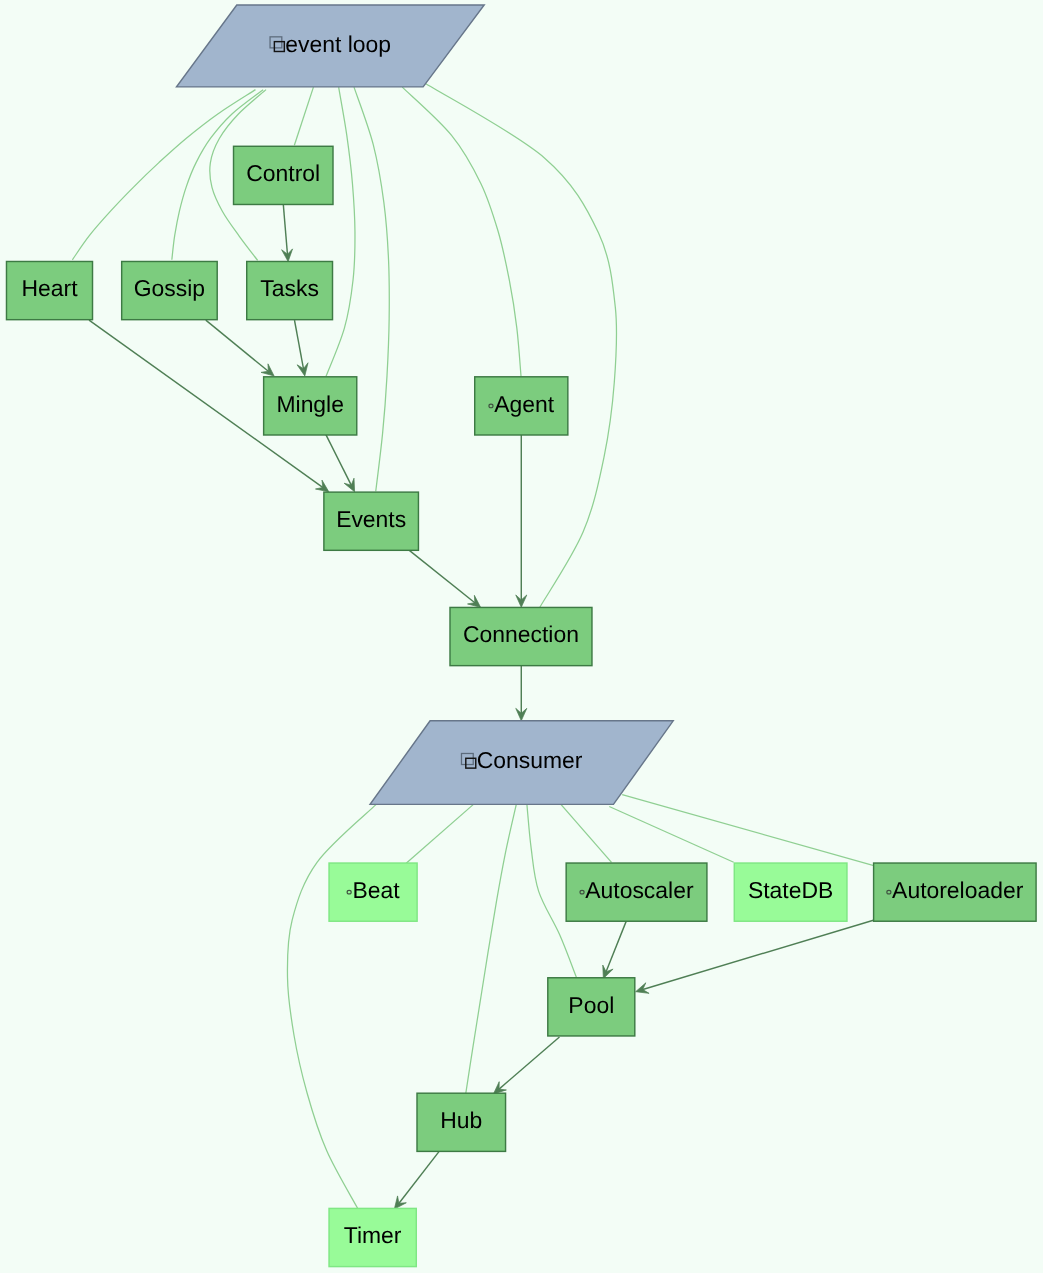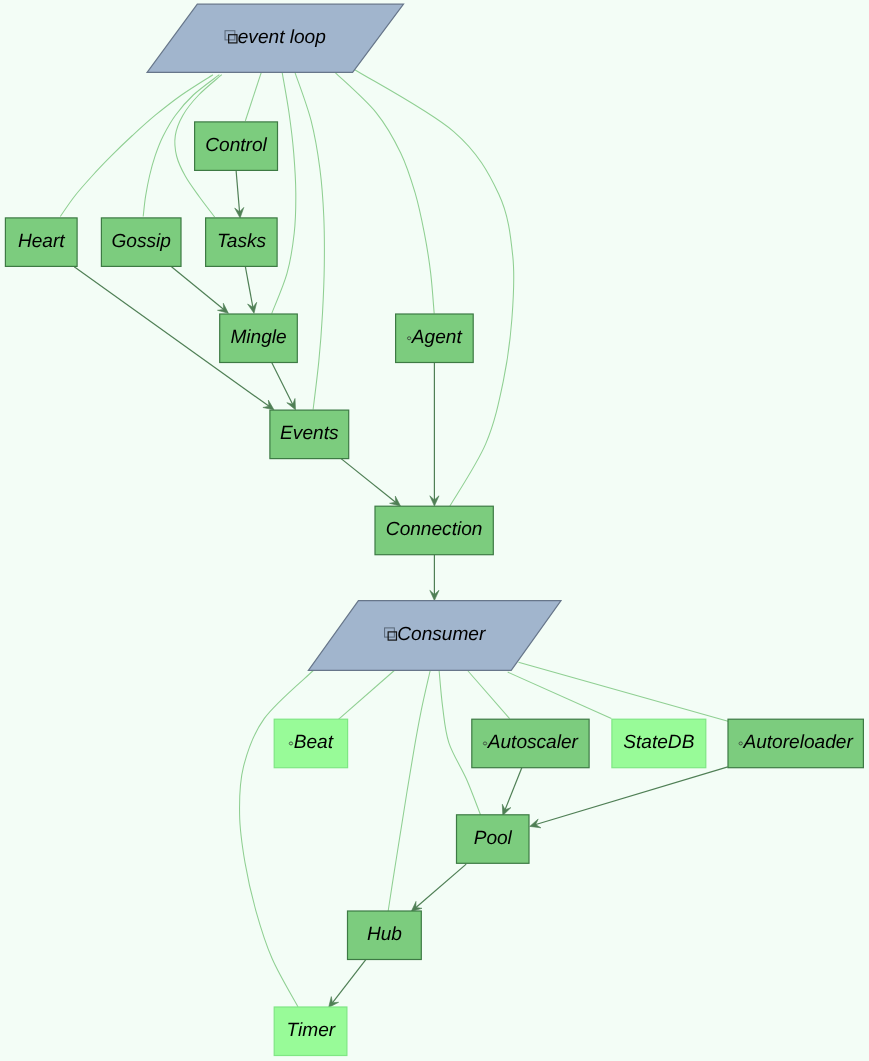--- a/index.html
+++ b/index.html
@@ -1,19 +1,19 @@
 <!DOCTYPE html>
 <html><head>
 <meta charset="utf-8">
 <title>Celery worker bootsteps diagram</title>
 <style>
   html,body{margin:0;padding:0;}
   body{width:869px;height:1061px;overflow:hidden;background:#f3fdf6;
        font-family:"Liberation Sans",sans-serif;}
-  #canvas{position:relative;width:869px;height:1061px;font-style:italic;}
+  #canvas{position:relative;width:869px;height:1061px;}
   svg#graph{display:block;width:869px;height:1061px;
             shape-rendering:geometricPrecision;
             text-rendering:geometricPrecision;}
   .nlabel{font-family:"Liberation Sans",sans-serif;fill:#000;text-anchor:start;}
 </style>
 </head>
 <body style="background: rgb(243, 253, 246);">
 
 <div id="canvas">
   <svg id="graph" viewBox="0 0 869 1061" xmlns="http://www.w3.org/2000/svg">

